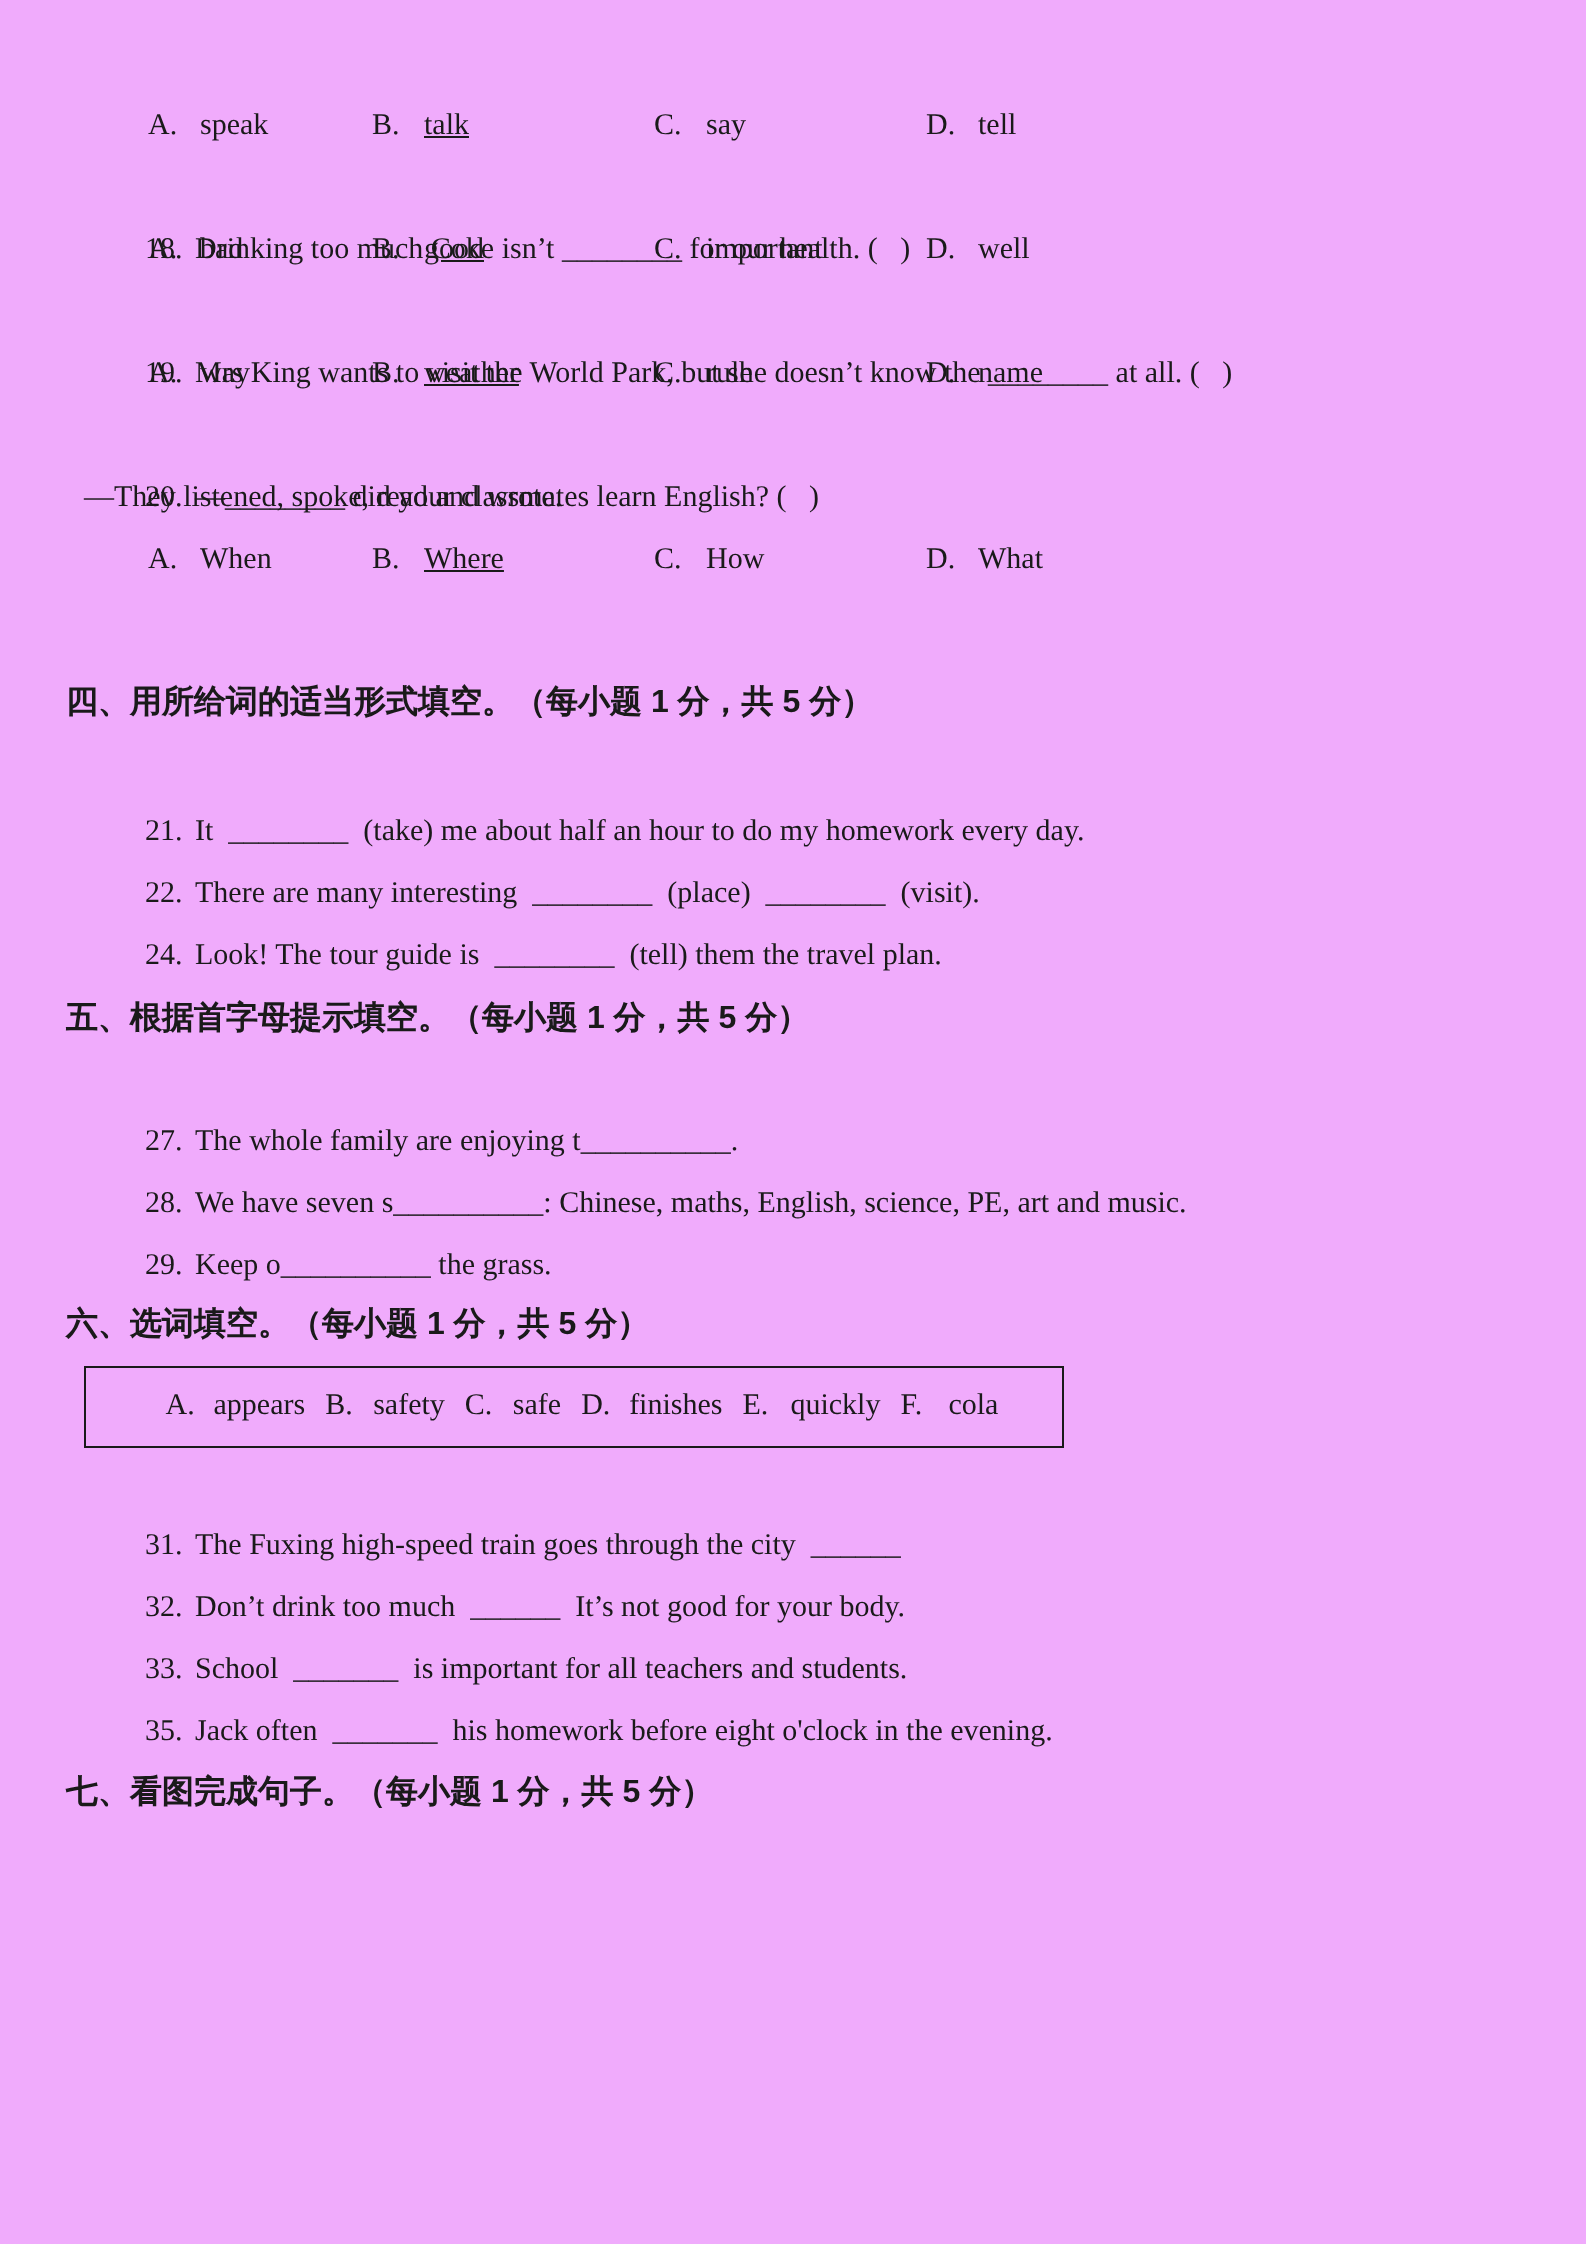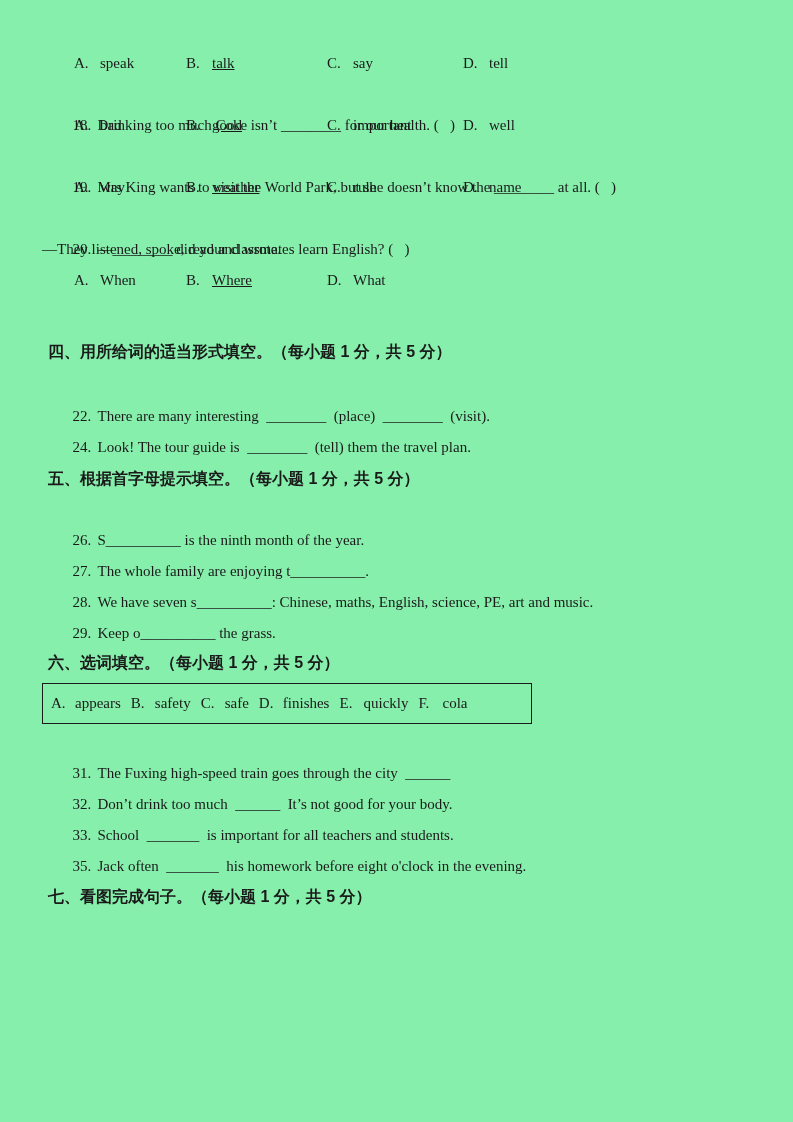--- a/index.html
+++ b/index.html
@@ -1,20 +1,20 @@
 <!DOCTYPE html>
 <html><head>
 <meta charset="utf-8">
 <style>
   html,body { margin:0; padding:0; background:#888; }
   .page {
     position:relative;
     width:793px; height:1122px;
     margin:0 auto;
-    background:#86efac;
+    background:#f0abfc;
     color:#1a1a1a;
     font-family:"Liberation Serif", serif;
     font-size:15px;
     overflow:hidden;
   }
   .content { padding-top:48px; }
   .line {
     height:31px; line-height:31px;
     margin-left:50px;
     white-space:pre;
@@ -29,36 +29,37 @@
   }
   .opts .cell:nth-child(1) { width:112px; }
   .opts .cell:nth-child(2) { width:141px;text-decoration:underline; }
   .opts .cell:nth-child(3) { width:136px; }
   .ltr { display:inline-block; width:26px; }
   .heading {
     font-family:"Liberation Sans", sans-serif;
     font-weight:700;
     font-size:16px;
     height:31px; line-height:31px;
-    margin-left:48px;
+    margin-left:33px;
     white-space:pre;
   }
   .h4 { margin-top:40px; margin-bottom:3px; }
   .h5 { margin-top:31px; }
   .h6 { margin-top:29px; }
   .h7 { margin-top:30px; }
   .wordbox {
     box-sizing:border-box;
     margin:5px 0 3px 42px;
     width:490px; height:41px;
     border:1.5px solid #1a1a1a;
     display:flex; align-items:center;
     padding-left:8px;
     gap:10px;
     white-space:pre;
+    justify-content:center;
   }
   .wordbox .ltr { width:24px; }
 </style>
 </head>
 <body>
 
 <div class="page">
   <div class="content">
 
     <div class="opts">
@@ -88,35 +89,36 @@
       <span class="cell"><span class="ltr">D.</span><span>name</span></span>
     </div>
 
     <div class="line">
       <span class="qnum">20.</span><span>—________ did your classmates learn English? (   )</span>
     </div>
     <div class="line reply">—They listened, spoke, read and wrote.</div>
     <div class="opts">
       <span class="cell"><span class="ltr">A.</span><span>When</span></span>
       <span class="cell"><span class="ltr">B.</span><span>Where</span></span>
+      <span class="cell"><span class="ltr">C.</span><span>How</span></span>
       <span class="cell"><span class="ltr">D.</span><span>What</span></span>
     </div>
 
     <div class="heading h4">四、用所给词的适当形式填空。（每小题 1 分，共 5 分）</div>
+    <div class="line">
+      <span class="qnum">21.</span><span>It  ________  (take) me about half an hour to do my homework every day.</span>
+    </div>
     <div class="line">
       <span class="qnum">22.</span><span>There are many interesting  ________  (place)  ________  (visit).</span>
     </div>
     <div class="line">
       <span class="qnum">24.</span><span>Look! The tour guide is  ________  (tell) them the travel plan.</span>
     </div>
 
     <div class="heading h5">五、根据首字母提示填空。（每小题 1 分，共 5 分）</div>
-    <div class="line">
-      <span class="qnum">26.</span><span>S__________ is the ninth month of the year.</span>
-    </div>
     <div class="line">
       <span class="qnum">27.</span><span>The whole family are enjoying t__________.</span>
     </div>
     <div class="line">
       <span class="qnum">28.</span><span>We have seven s__________: Chinese, maths, English, science, PE, art and music.</span>
     </div>
     <div class="line">
       <span class="qnum">29.</span><span>Keep o__________ the grass.</span>
     </div>
 

